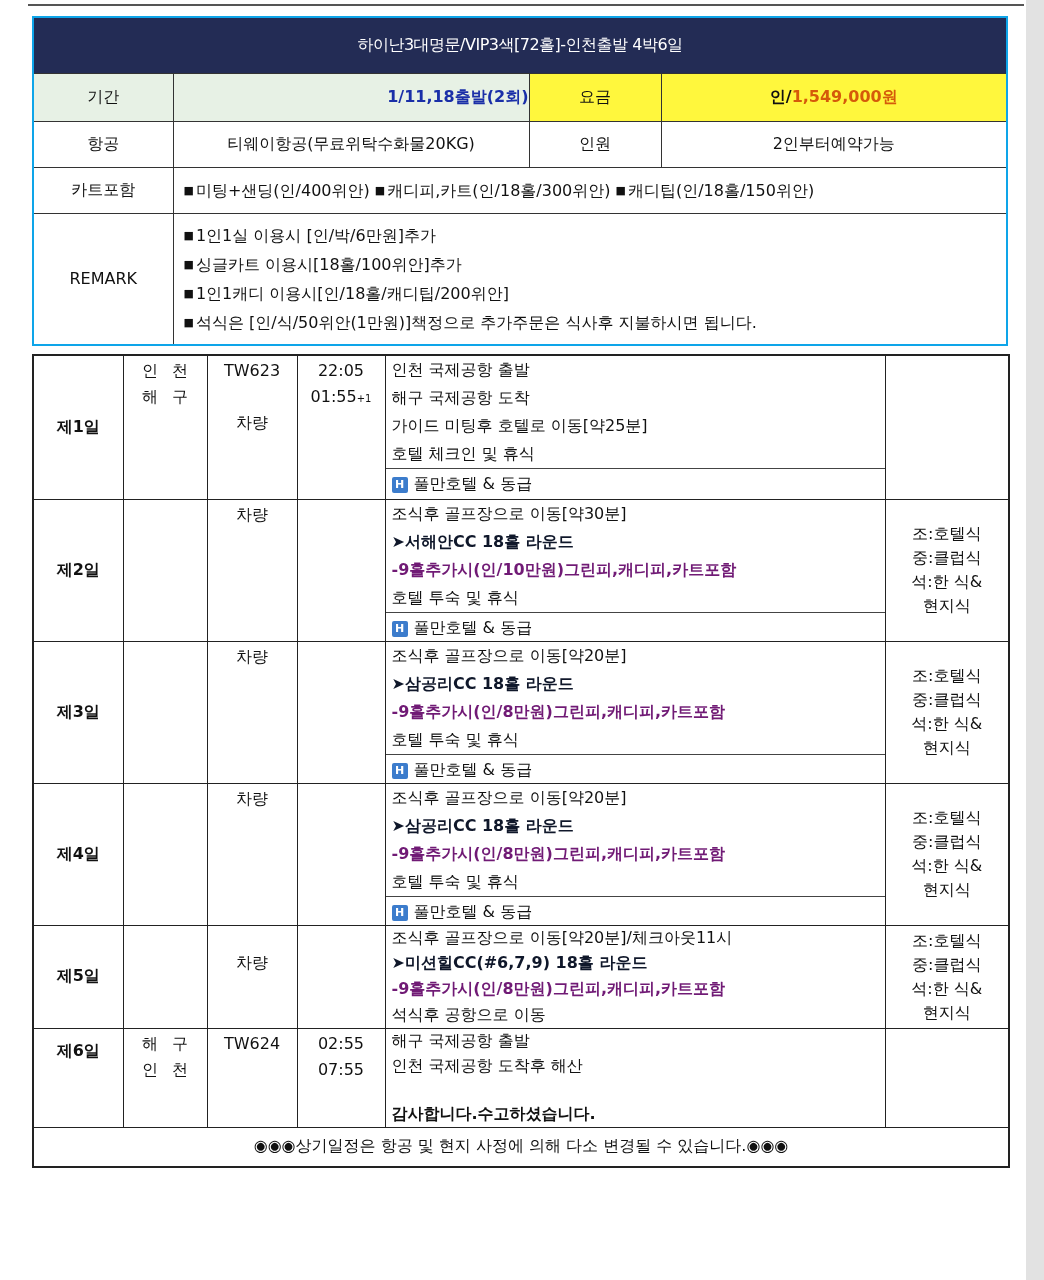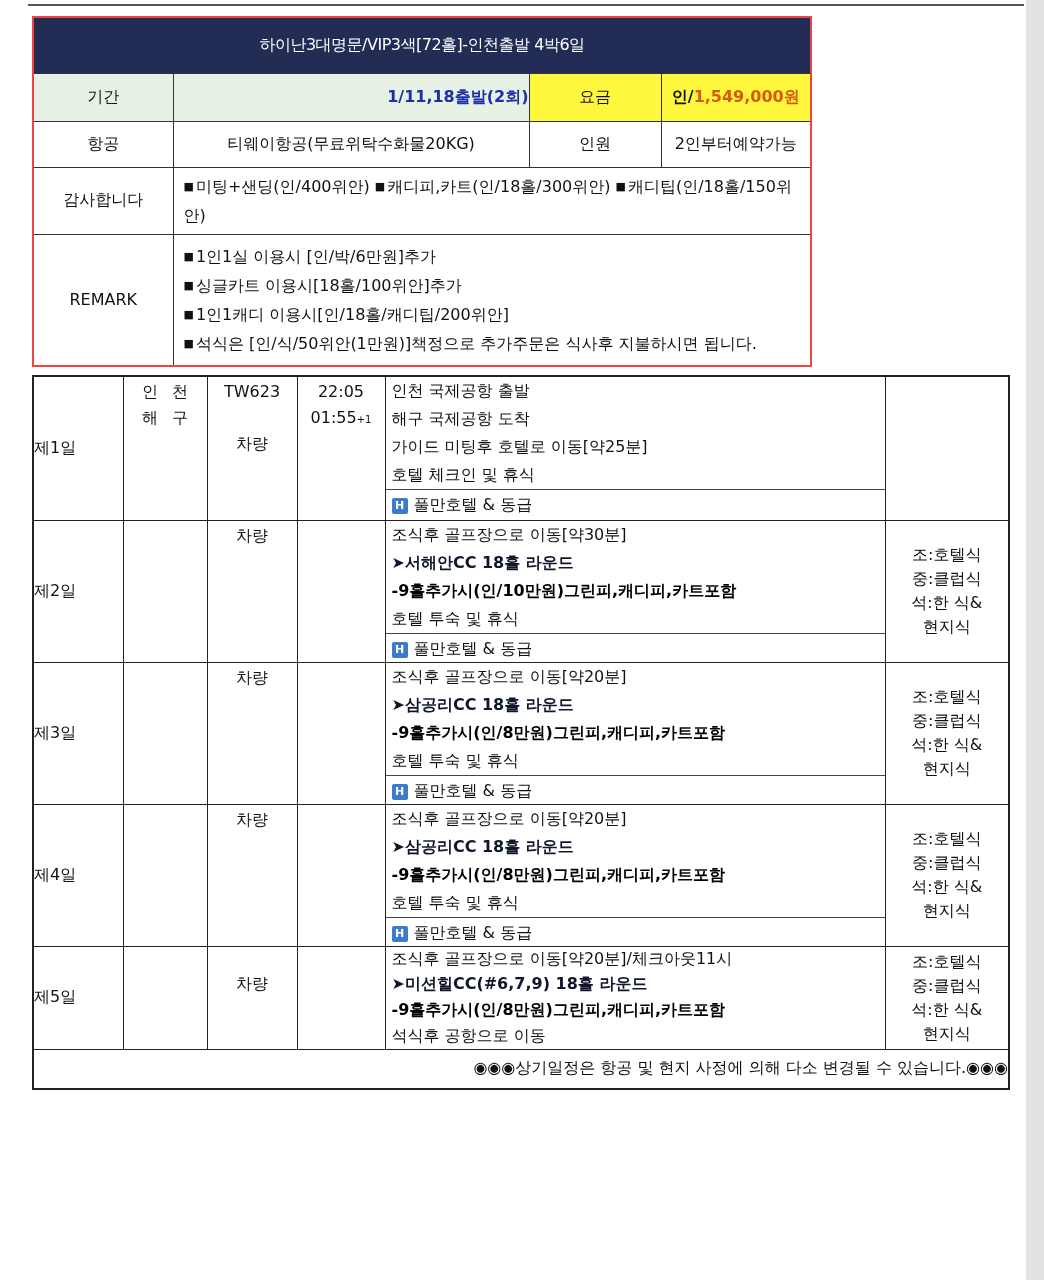--- a/index.html
+++ b/index.html
@@ -5,52 +5,52 @@
   * { box-sizing: border-box; margin: 0; padding: 0; }
   html, body { width: 1044px; height: 1280px; background: #ffffff; overflow: hidden; }
   body { font-family: "DejaVu Sans", "Liberation Sans", sans-serif; color: #111; position: relative; }
 
   .top-rule { position: absolute; left: 28px; top: 4px; width: 996px; height: 2px; background: #555; }
   .scroll-track { position: absolute; left: 1026px; top: 0; width: 18px; height: 1280px; background: #e2e2e2; }
 
   .page { position: absolute; left: 32px; top: 16px; width: 976px; }
 
   
-  .info { width: 780px; border: 2px solid #ef4444; border-collapse: collapse; }
+  .info { width: 976px; border: 2px solid #0ea5e9; border-collapse: collapse; }
   .info td { border: 1px solid #333; font-size: 16px; vertical-align: middle; }
   .title-cell { background: #232c55; color: #fff; height: 56px; text-align: center; font-size: 28px; letter-spacing: -0.5px; }
   .label { text-align: center; width: 140px; }
   .period-label { background: #e7f1e5; height: 48px; font-size: 18px; }
   .period-val { background: #e7f1e5; color: #1a2fa8; font-weight: bold; font-size: 22px; text-align: right; width: 356px; }
   .price-label { background: #fff73d; text-align: center; font-size: 18px; width: 132px; }
   .price-val { background: #fff73d; text-align: center; font-size: 22px; font-weight: bold; }
   .price-val .amt { color: #d55a0a; }
   .airline-row td { height: 46px; }
   .center { text-align: center; margin-left: 16px; }
   .list-cell { padding: 4px 10px; line-height: 29px; }
   .bullet::before { content: "\25A0"; font-size: 11px; margin-right: 2px; vertical-align: 2px; }
 
   
   .itin { width: 976px; border: 2px solid #222; border-collapse: collapse; margin-top: 8px; table-layout: fixed; }
   .itin th { background: #232c55; color: #fff; font-weight: normal; font-size: 16px; height: 30px; border: 1px solid #555; }
   .itin td { border: 1px solid #222; font-size: 16px; vertical-align: top; }
-  .day-cell { vertical-align: middle !important; font-weight: normal; font-size: 17px; }
+  .day-cell { text-align: center; vertical-align: middle !important; font-weight: bold; font-size: 17px; }
   .region { text-align: center; line-height: 26px; padding-top: 2px; letter-spacing: 14px; padding-left: 14px; }
   .tran { text-align: center; line-height: 26px; padding-top: 2px; }
   .time { text-align: center; line-height: 26px; padding-top: 2px; }
   .time sup { font-size: 10px; vertical-align: 0; }
   .it-block { padding: 0 6px; }
   .it-line { height: 28px; line-height: 28px; white-space: nowrap; }
   .it-line.blue { color: #0f172a; font-weight: bold; }
-  .it-line.orange { color: #000000; font-weight: bold; }
+  .it-line.orange { color: #701a75; font-weight: bold; }
   .it-line.bold { font-weight: bold; }
   .hotel-line { border-top: 1px solid #444; height: 29px; line-height: 29px; padding: 0 6px; white-space: nowrap; }
   .h-badge { display: inline-block; width: 16px; height: 16px; background: #3c7ccc; color: #fff; font-size: 11px; font-weight: bold; line-height: 16px; text-align: center; border-radius: 2px; margin-right: 6px; vertical-align: 1px; }
   .meal { text-align: center; vertical-align: middle !important; line-height: 24px; }
-  .footer-note { text-align: right; height: 40px; vertical-align: middle !important; font-size: 17px; }
+  .footer-note { text-align: center; height: 40px; vertical-align: middle !important; font-size: 17px; }
   .it-cell { padding: 0 !important; }
 </style>
 </head>
 <body>
 
 <div class="top-rule"></div>
 <div class="scroll-track"></div>
 
 <div class="page">
 
@@ -65,21 +65,21 @@
       <td class="price-label">요금</td>
       <td class="price-val"><span>인/</span><span class="amt">1,549,000원</span></td>
     </tr>
     <tr class="airline-row">
       <td class="label">항공</td>
       <td class="center">티웨이항공(무료위탁수화물20KG)</td>
       <td class="center">인원</td>
       <td class="center">2인부터예약가능</td>
     </tr>
     <tr>
-      <td class="label" style="height:46px">감사합니다</td>
+      <td class="label" style="height:46px">카트포함</td>
       <td colspan="3" class="list-cell">
         <span class="bullet">미팅+샌딩(인/400위안)</span>
         <span class="bullet">캐디피,카트(인/18홀/300위안)</span>
         <span class="bullet">캐디팁(인/18홀/150위안)</span>
       </td>
     </tr>
     <tr>
       <td class="label" style="height:132px">REMARK</td>
       <td colspan="3" class="list-cell">
         <div class="bullet">1인1실 이용시 [인/박/6만원]추가</div>
@@ -217,19 +217,42 @@
         </div>
       </td>
       <td class="meal">
         <div>조:호텔식</div>
         <div>중:클럽식</div>
         <div>석:한 식&amp;</div>
         <div>현지식</div>
       </td>
     </tr>
 
+    <tr style="height:98px">
+      <td class="day-cell" style="vertical-align:top !important;padding-top:12px">제6일</td>
+      <td class="region">
+        <div>해구</div>
+        <div>인천</div>
+      </td>
+      <td class="tran">
+            <div>TW624</div>
+          </td>
+      <td class="time">
+        <div>02:55</div>
+        <div>07:55</div>
+      </td>
+      <td class="it-cell">
+        <div class="it-block">
+          <div class="it-line" style="height:24px;line-height:24px">해구 국제공항 출발</div>
+          <div class="it-line" style="height:26px;line-height:26px">인천 국제공항 도착후 해산</div>
+          <div class="it-line" style="height:22px;line-height:22px"></div>
+          <div class="it-line bold" style="height:26px;line-height:26px">감사합니다.수고하셨습니다.</div>
+        </div>
+      </td>
+      <td class="meal"></td>
+    </tr>
 
     <tr>
       <td colspan="6" class="footer-note">◉◉◉상기일정은 항공 및 현지 사정에 의해 다소 변경될 수 있습니다.◉◉◉</td>
     </tr>
   </tbody>
     </table>
 </div>
 
 </body></html>

